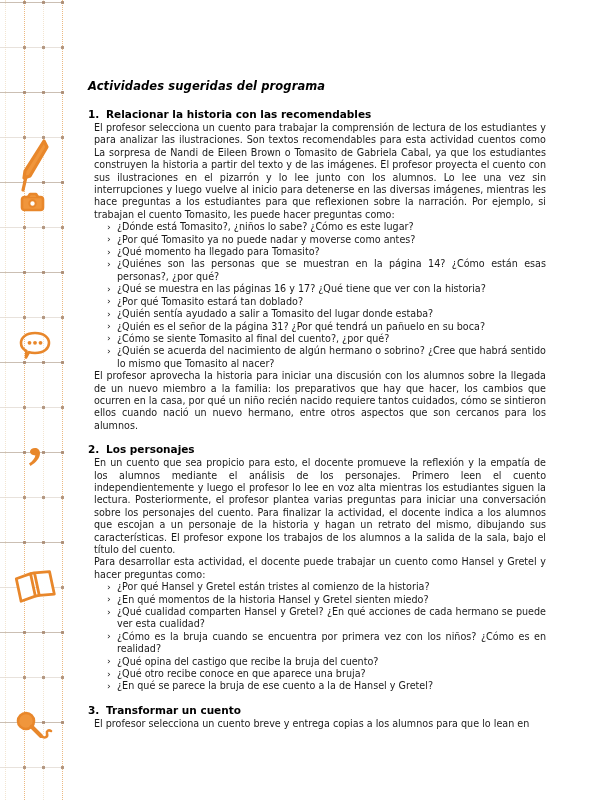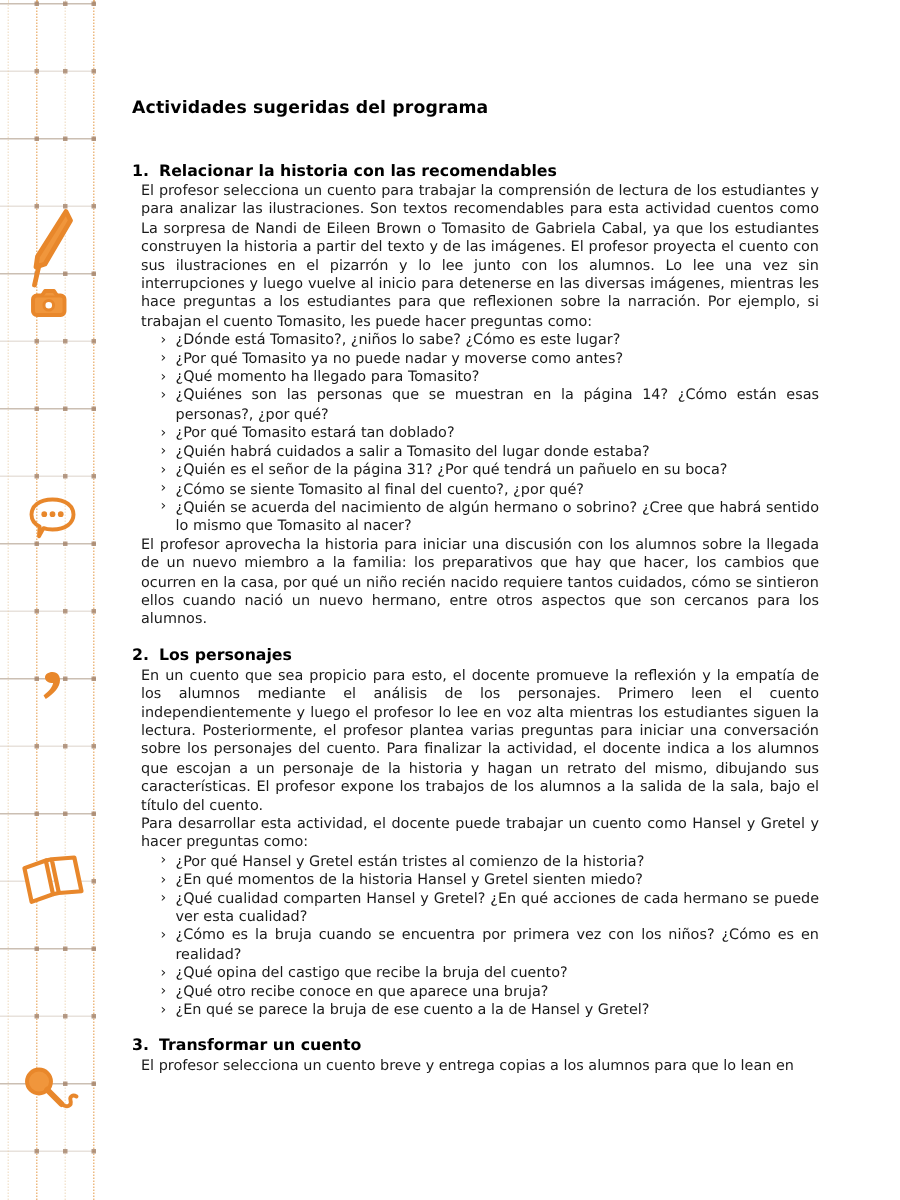--- a/index.html
+++ b/index.html
@@ -58,25 +58,26 @@
   #page {
     position: absolute;
     left: 64px;
     top: 0;
     width: 536px;
     height: 800px;
   }
   #doc-title {
     position: absolute;
     left: 24px;
-    top: 64px;
+    top: 79px;
     font-size: 11.5px;
     font-weight: bold;
     color: #000;
     letter-spacing: .1px;
+    font-style: italic;
   }
   #body-flow {
     position: absolute;
     left: 24px;
     top: 108px;
     width: 458px;
   }
 
   .section { margin-bottom: 0; }
   .section-head {
@@ -275,22 +276,23 @@
   <div id="doc-title">Actividades sugeridas del programa</div>
   <div id="body-flow">
       <div class="section">
         <div class="section-head"><span class="section-num">1.</span><span>Relacionar la historia con las recomendables</span></div>
         <p class="para">El profesor selecciona un cuento para trabajar la comprensión de lectura de los estudiantes y para analizar las ilustraciones. Son textos recomendables para esta actividad cuentos como La sorpresa de Nandi de Eileen Brown o Tomasito de Gabriela Cabal, ya que los estudiantes construyen la historia a partir del texto y de las imágenes. El profesor proyecta el cuento con sus ilustraciones en el pizarrón y lo lee junto con los alumnos. Lo lee una vez sin interrupciones y luego vuelve al inicio para detenerse en las diversas imágenes, mientras les hace preguntas a los estudiantes para que reflexionen sobre la narración. Por ejemplo, si trabajan  el cuento Tomasito, les puede hacer preguntas como:</p>
         <ul class="qlist">
           <li>¿Dónde está Tomasito?, ¿niños lo sabe? ¿Cómo es este lugar?</li>
           <li>¿Por qué Tomasito ya no puede nadar y moverse como antes?</li>
           <li>¿Qué momento ha llegado para Tomasito?</li>
           <li>¿Quiénes son las personas que se muestran en la página 14? ¿Cómo están esas personas?, ¿por qué?</li>
+          <li>¿Qué se muestra en las páginas 16 y 17? ¿Qué tiene que ver con la historia?</li>
           <li>¿Por qué Tomasito estará tan doblado?</li>
-          <li>¿Quién habrá cuidados a salir a Tomasito del lugar donde estaba?</li>
+          <li>¿Quién sentía ayudado a salir a Tomasito del lugar donde estaba?</li>
           <li>¿Quién es el señor de la página 31? ¿Por qué tendrá un pañuelo en su boca?</li>
           <li>¿Cómo se siente Tomasito al final del cuento?, ¿por qué?</li>
           <li>¿Quién se acuerda del nacimiento de algún hermano o sobrino? ¿Cree que habrá sentido lo mismo que Tomasito al nacer?</li>
         </ul>
         <p class="para">El profesor aprovecha la historia para iniciar una discusión con los alumnos sobre la llegada de un nuevo miembro a la familia: los preparativos que hay que hacer, los cambios que ocurren en la casa, por qué un niño recién nacido requiere tantos cuidados, cómo se sintieron ellos cuando nació un nuevo hermano, entre otros aspectos que son cercanos para los alumnos.</p>
       </div>
       <div class="gap"></div>
       <div class="section">
         <div class="section-head"><span class="section-num">2.</span><span>Los personajes</span></div>
         <p class="para">En un cuento que sea propicio para esto, el docente promueve la reflexión y la empatía de los alumnos mediante el análisis de los personajes. Primero leen el cuento independientemente y luego el profesor lo lee en voz alta mientras los estudiantes siguen la lectura. Posteriormente, el profesor plantea varias preguntas para iniciar una conversación sobre los personajes del cuento. Para finalizar la actividad, el docente indica a los alumnos que escojan a un personaje de la historia y hagan un retrato del mismo, dibujando sus características. El profesor expone los trabajos de los alumnos a la salida de la sala, bajo el título del cuento.</p>

